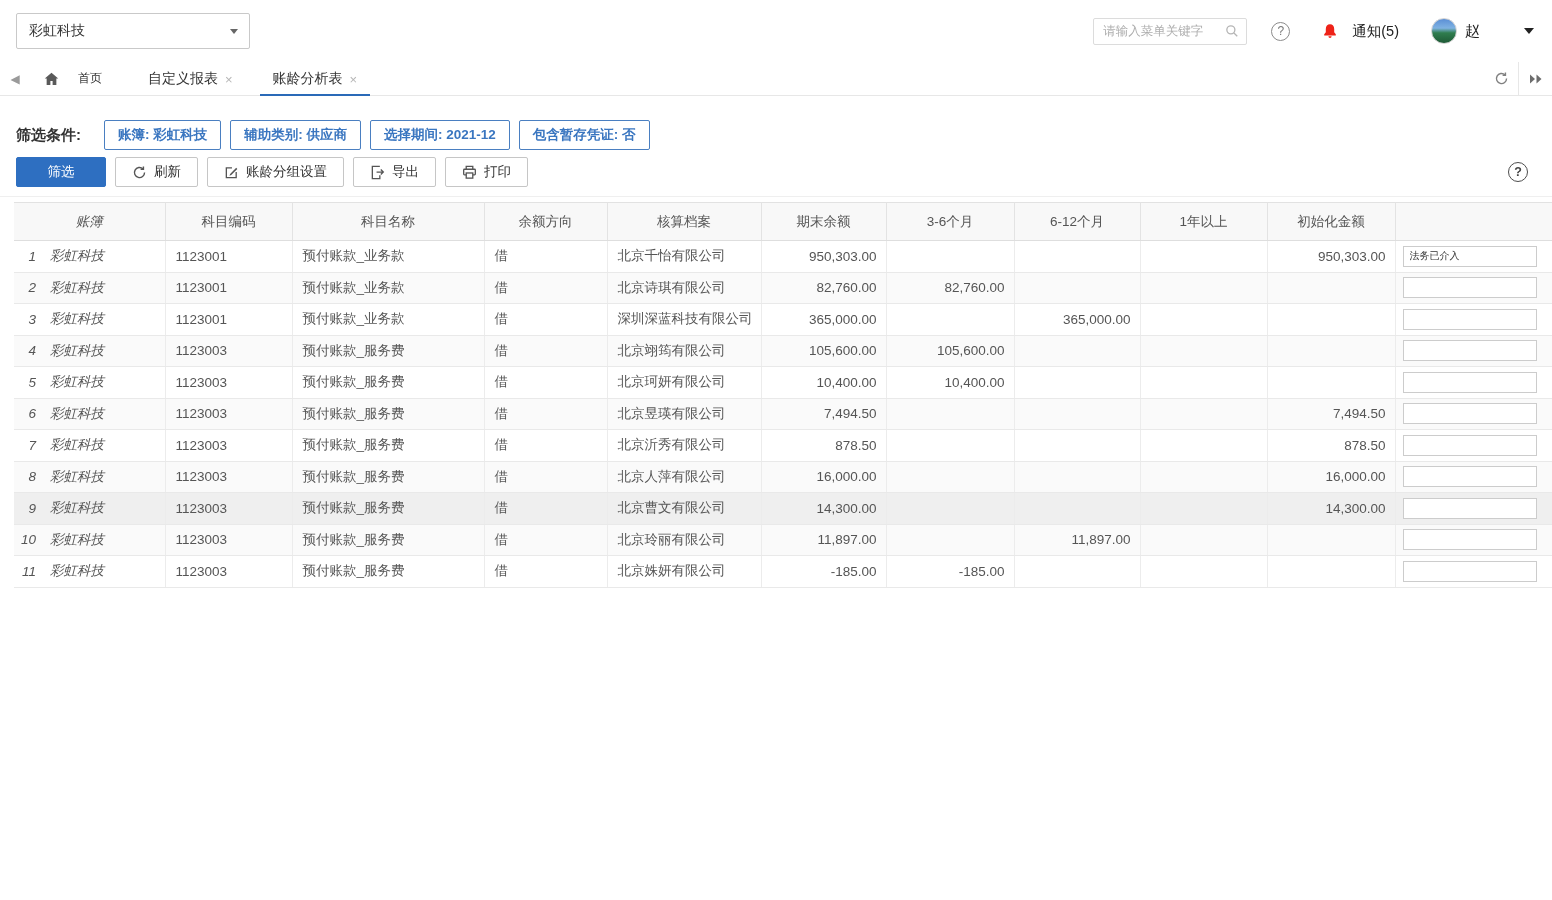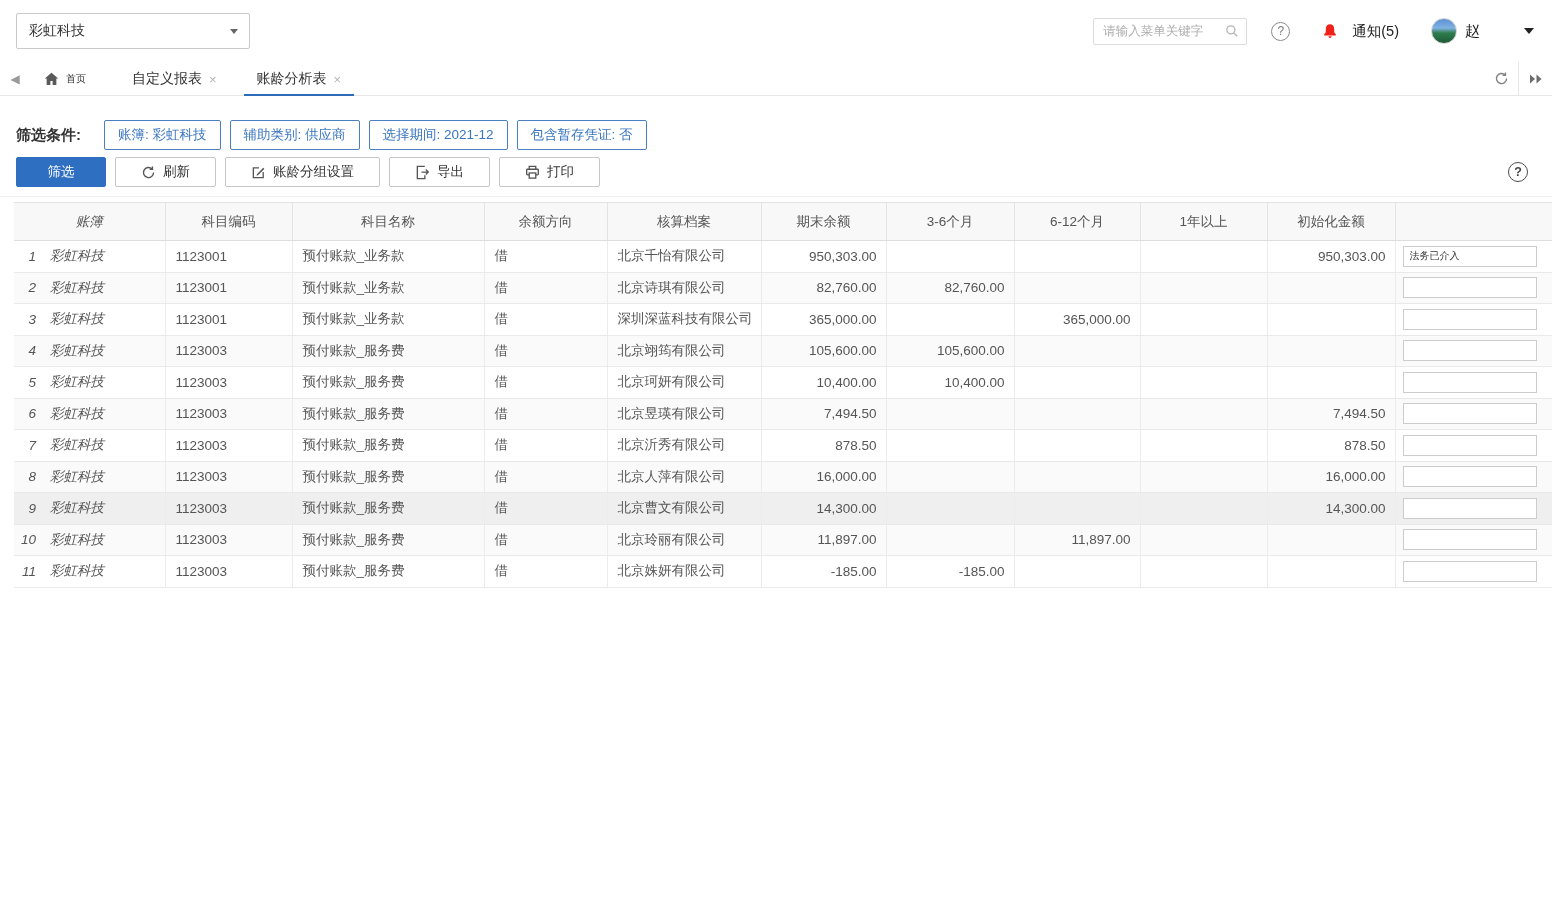--- a/index.html
+++ b/index.html
@@ -28,43 +28,43 @@
   .avatar { width:26px; height:26px; border-radius:50%; margin-left:32px; cursor:pointer;
     background:linear-gradient(180deg,#5b8fd6 0%,#7fb2e2 38%,#2f7d4e 58%,#1e5a36 100%);
     border:1px solid #d2d2d2; }
   .username { font-size:15px; color:#222; margin-left:8px; }
   .topbar-caret { margin-left:44px; cursor:pointer; }
 
   
   .tabbar { height:34px; border-bottom:1px solid #e7e7e7; display:flex; align-items:stretch; background:#fff; }
   .tab-scroll { width:30px; display:flex; align-items:center; justify-content:center;
     color:#9a9a9a; font-size:12px; cursor:pointer; }
-  .tab-home { display:flex; align-items:center; gap:7px; padding:0 19px 0 14px; font-size:10px;
+  .tab-home { display:flex; align-items:center; gap:19px; padding:0 19px 0 14px; font-size:12px;
     color:#333; cursor:pointer; }
   .tab { display:flex; align-items:center; gap:7px; padding:0 13px; margin-left:14px;
     font-size:14px; color:#333; position:relative; cursor:pointer; }
   .tab .x { color:#b5b5b5; font-size:13px; line-height:1; margin-top:1px; }
   .tab.active::after { content:""; position:absolute; left:0; right:0; bottom:-1px; height:2.5px; background:#2a6ab8; }
   .tabbar-right { margin-left:auto; display:flex; align-items:center; }
   .tab-tool { width:34px; height:100%; display:flex; align-items:center; justify-content:center;
     cursor:pointer; color:#777; }
   .tab-tool + .tab-tool { border-left:1px solid #e7e7e7; }
 
   
   .filter-row { display:flex; align-items:center; padding:0 16px; margin-top:24px; }
   .filter-label { font-size:15px; font-weight:bold; color:#333; margin-right:23px; }
   .filter-tag { border:1px solid #4a7fc1; color:#3a76c0; background:#fff; font-size:13.5px;
     height:30px; display:flex; align-items:center; padding:0 13px; margin-right:9px;
-    border-radius:2px; cursor:pointer; white-space:nowrap; }
+    border-radius:2px; cursor:pointer; white-space:nowrap;font-weight:bold; }
 
   
   .toolbar { display:flex; align-items:center; padding:0 24px 0 16px; margin-top:7px; }
   .btn { height:30px; border:1px solid #c6c6c6; background:#fff; border-radius:2px;
     font-size:13.5px; color:#333; display:flex; align-items:center; gap:7px;
-    padding:0 25px; margin-right:9px; cursor:pointer; font-family:"Liberation Sans",sans-serif; }
+    padding:0 16px; margin-right:9px; cursor:pointer; font-family:"Liberation Sans",sans-serif; }
   .btn.primary { background:#2e6fc1; border-color:#2e6fc1; color:#fff; width:90px; justify-content:center; }
   .btn svg { display:block; }
   .toolbar-help { margin-left:auto; width:20px; height:20px; border:1.6px solid #4d4d4d; border-radius:50%;
     display:flex; align-items:center; justify-content:center; font-size:12.5px; font-weight:bold;
     color:#444; cursor:pointer; }
   .divider { height:1px; background:#efefef; margin-top:9px; }
 
   
   .table-wrap { margin:5px 0 0 14px; width:1538px; }
   .tbl { display:table; table-layout:fixed; width:1538px; border-collapse:collapse; }

